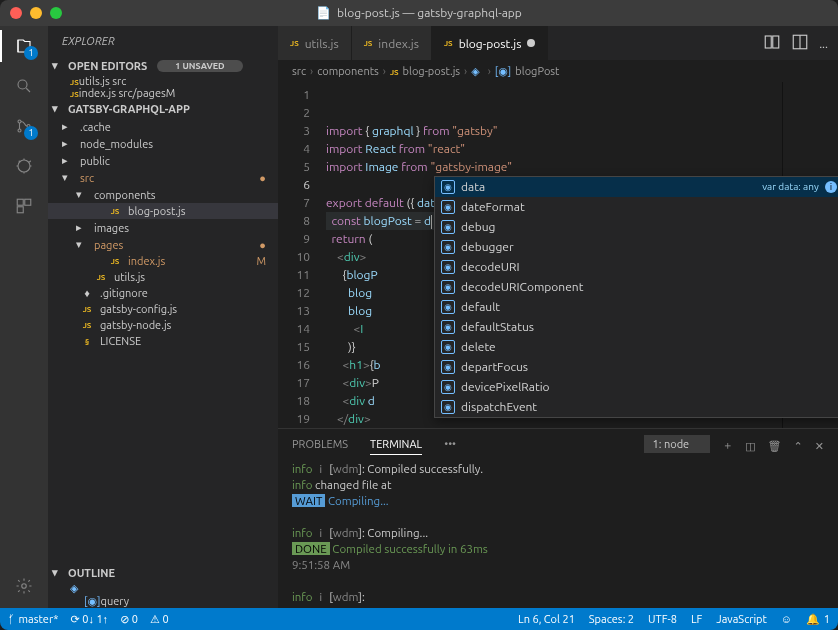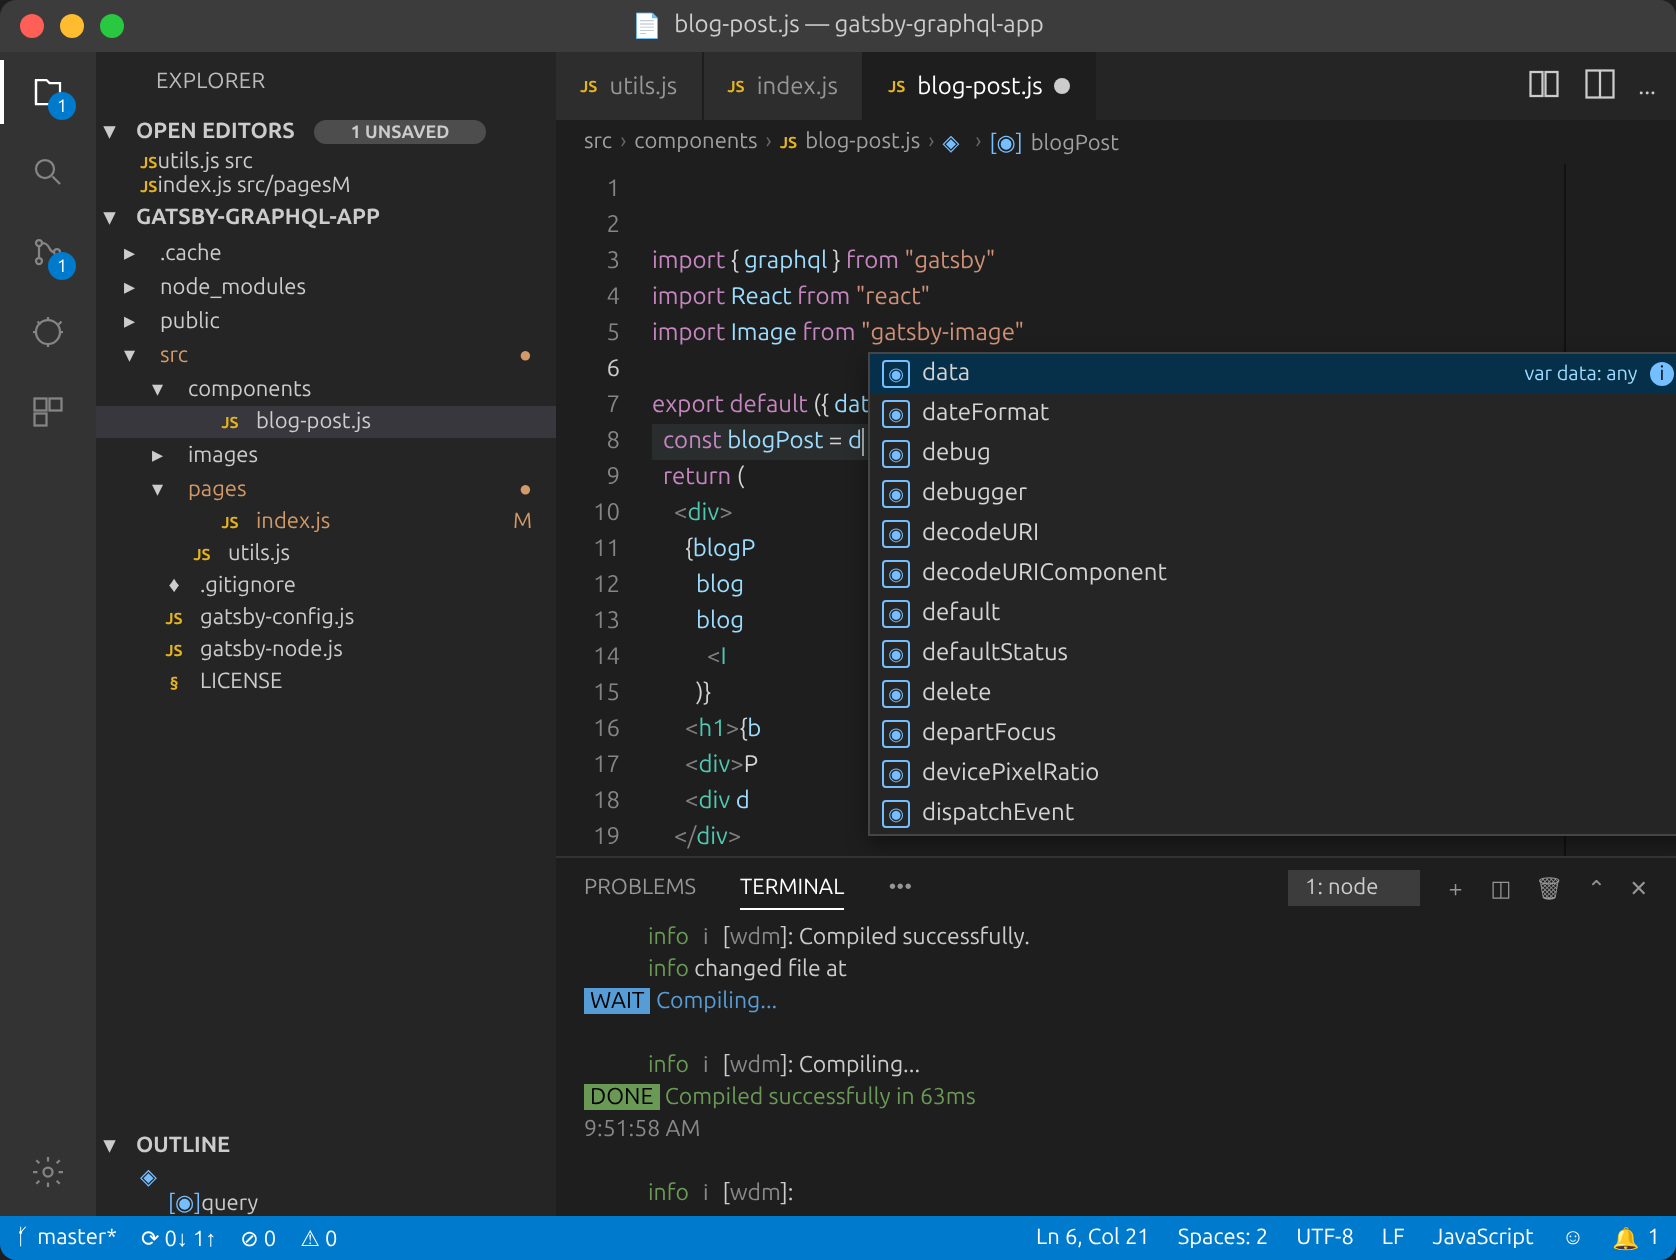--- a/index.html
+++ b/index.html
@@ -11,21 +11,21 @@
 .dot.r{background:#ff5f57;} .dot.y{background:#febc2e;} .dot.g{background:#28c840;}
 .title { position:absolute; left:0; right:0; text-align:center; color:#ccc; font-size:12px; display:flex; justify-content:center; gap:6px; }
 .body { flex:1; display:flex; min-height:0; }
 .activity { width:48px; background:#333; display:flex; flex-direction:column; align-items:center; padding-top:8px; gap:16px; }
 .activity .icon { width:24px; height:24px; color:#858585; position:relative; cursor:pointer; display:flex; align-items:center; justify-content:center; }
 .activity .icon.active { color:#fff; }
 .activity .icon.active::before { content:''; position:absolute; left:-12px; top:-4px; bottom:-4px; width:2px; background:#fff; }
 .badge { position:absolute; bottom:-2px; right:-2px; background:#007acc; color:#fff; border-radius:8px; min-width:14px; height:14px; font-size:9px; display:flex; align-items:center; justify-content:center; }
 .activity .bottom { margin-top:auto; margin-bottom:10px; }
 .sidebar { width:230px; background:#252526; display:flex; flex-direction:column; color:#ccc; font-size:11px; }
-.sidebar .hdr { height:30px; display:flex; align-items:center; padding:0 30px; color:#bbb; letter-spacing:.2px; }
+.sidebar .hdr { height:30px; display:flex; align-items:center; padding:0 14px; color:#bbb; letter-spacing:.2px;font-style:italic; }
 .section-hdr { display:flex; align-items:center; gap:4px; padding:3px 4px; font-weight:700; font-size:11px; color:#ccc; cursor:pointer; }
 .section-hdr .chev { width:12px; transform:rotate(0); }
 .unsaved { background:#4d4d4d; border-radius:8px; padding:1px 18px; font-size:9px; margin-left:6px; font-weight:700; }
 .tree { flex:1; overflow:auto; }
 .tree .item { display:flex; align-items:center; gap:6px; padding:2px 6px 2px 18px; cursor:pointer; }
 .tree .item.sel { background:#37373d; }
 .tree .item .mod { margin-left:auto; color:#d19a66; margin-right:6px; }
 .tree .fileico { width:14px; text-align:center; }
 .js { color:#e6b422; font-size:8px; font-weight:700; }
 .editor-area { flex:1; display:flex; flex-direction:column; min-width:0; }
@@ -44,24 +44,24 @@
 .suggest { position:absolute; top:94px; left:114px; width:410px; background:#252526; border:1px solid #454545; box-shadow:0 4px 10px rgba(0,0,0,.4); z-index:10; font-family:Menlo,Consolas,monospace; font-size:12px; }
 .suggest .row { display:flex; align-items:center; gap:6px; padding:1px 6px; }
 .suggest .row.sel { background:#062f4a; }
 .suggest .sym { width:14px; height:14px; display:inline-flex; align-items:center; justify-content:center; font-size:9px; border:1px solid #75beff; color:#75beff; border-radius:2px; }
 .suggest .hint { margin-left:auto; color:#9cdcfe; font-size:10px; display:flex; align-items:center; gap:4px;}
 .minimap { width:56px; background:#1e1e1e; opacity:.4; border-left:1px solid #000; }
 .panel { height:180px; background:#1e1e1e; border-top:1px solid #333; display:flex; flex-direction:column; }
 .panel-tabs { height:30px; display:flex; align-items:center; padding:0 14px; gap:22px; color:#969696; font-size:11px; }
 .panel-tabs .pt { cursor:pointer; padding:4px 0; }
 .panel-tabs .pt.active { color:#fff; border-bottom:1px solid #fff; }
-.panel-tabs .right { margin-left:auto; display:flex; align-items:center; gap:12px; }
+.panel-tabs .right { margin-left:auto; display:flex; align-items:flex-end; gap:12px; }
 .dropdown { background:#3c3c3c; border:1px solid #3c3c3c; color:#ccc; padding:2px 20px 2px 8px; font-size:11px; }
 .terminal { flex:1; font-family:Menlo,Consolas,monospace; font-size:11.5px; padding:2px 14px; color:#ccc; line-height:16px; overflow:auto; }
-.terminal .info{color:#6a9955;margin-left:32px;} .terminal .wait{background:#569cd6;color:#000;padding:0 3px;} .terminal .done{background:#6a9955;color:#000;padding:0 3px;} .terminal .dim{color:#888;}
+.terminal .info{color:#6a9955;} .terminal .wait{background:#569cd6;color:#000;padding:0 3px;} .terminal .done{background:#6a9955;color:#000;padding:0 3px;} .terminal .dim{color:#888;}
 .statusbar { height:22px; background:#007acc; color:#fff; display:flex; align-items:center; padding:0 8px; font-size:11px; gap:12px; }
 .statusbar .sec { display:flex; align-items:center; gap:4px; cursor:pointer; }
 .statusbar .right { margin-left:auto; display:flex; gap:14px; }
 svg { width:18px; height:18px; fill:none; stroke:currentColor; stroke-width:1.5; }
 .code-line6 { background:#2a2d2e; display:inline-block; width:100%; }
 .cursor { border-left:1px solid #aeafad; display:inline-block; height:14px; vertical-align:middle; }
 </style>
 </head>
 <body>
 

